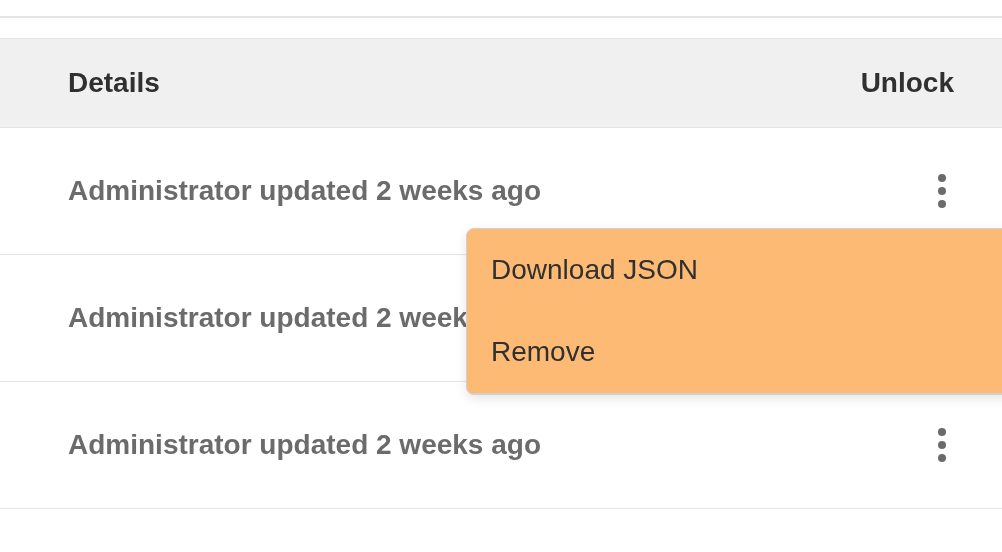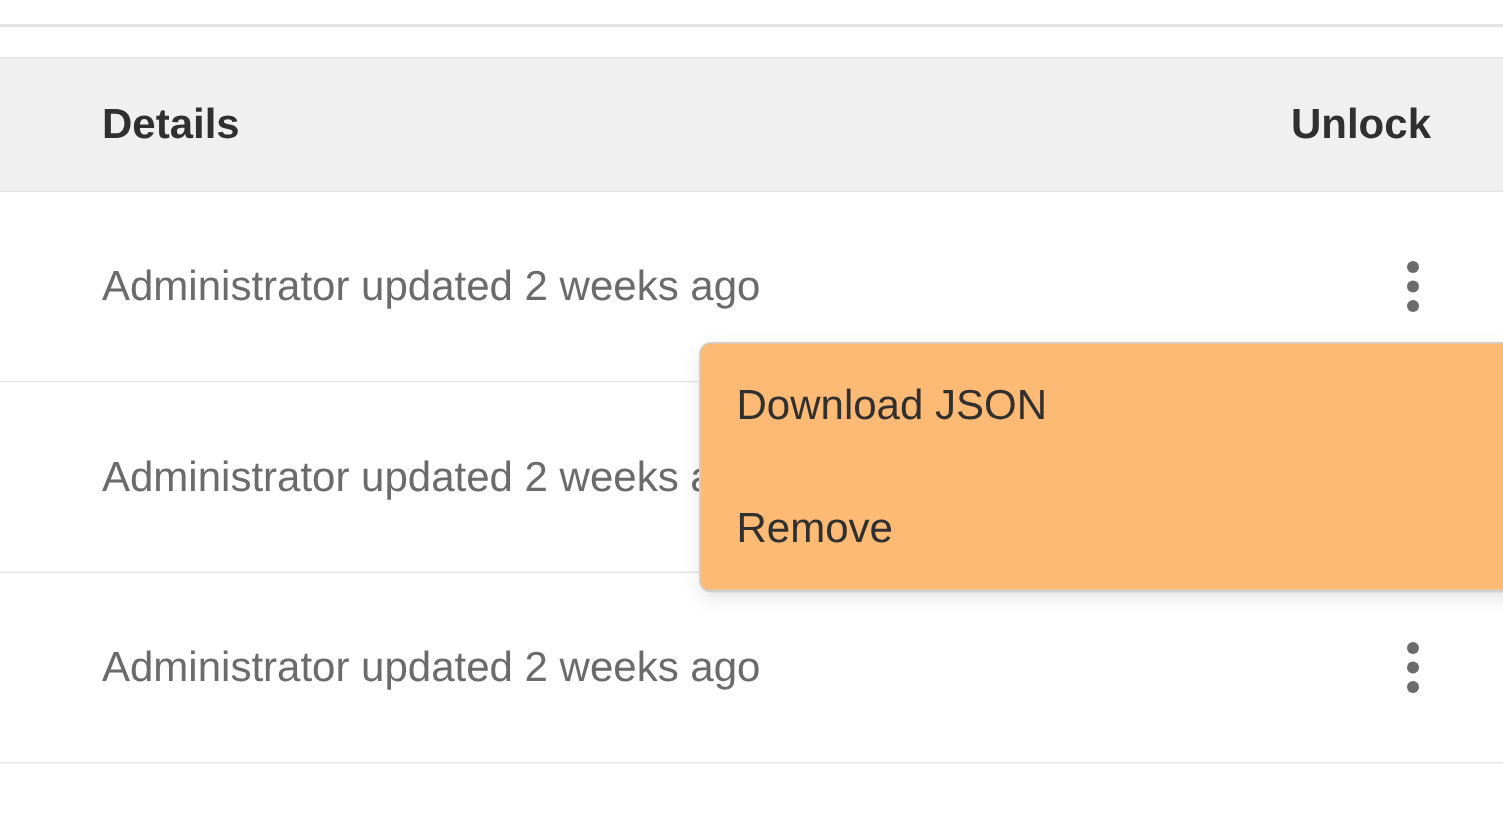--- a/index.html
+++ b/index.html
@@ -40,21 +40,21 @@
       display: flex;
       justify-content: space-between;
       align-items: center;
       padding: 38px 48px 38px 68px;
       border-bottom: 1px solid #e5e5e5;
       background: #ffffff;
     }
     .row-text {
       font-size: 28px;
       color: #6b6b6b;
-      font-weight: 400;
+      font-weight: 700;
     }
     .kebab-button {
       background: transparent;
       border: none;
       cursor: pointer;
       padding: 8px;
       display: flex;
       flex-direction: column;
       align-items: center;
       gap: 5px;

